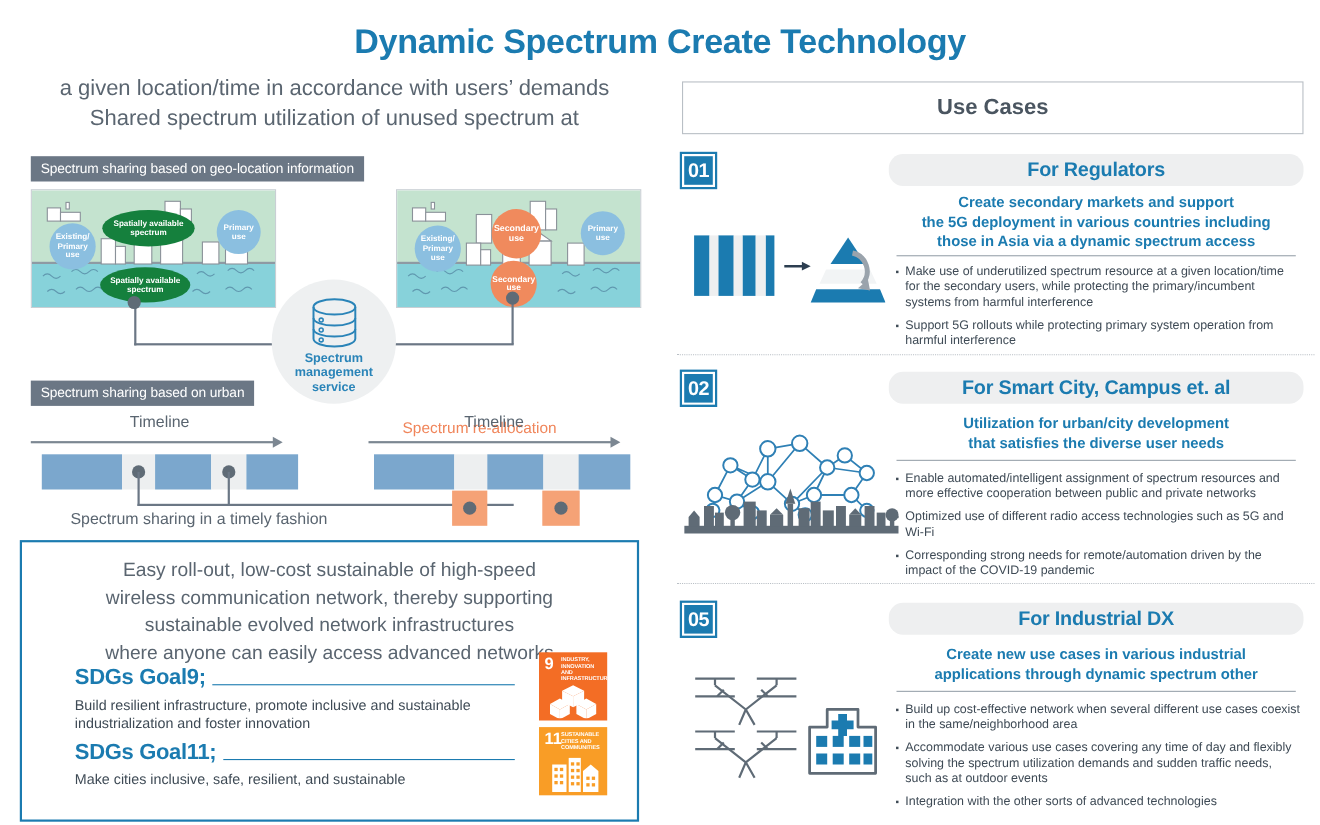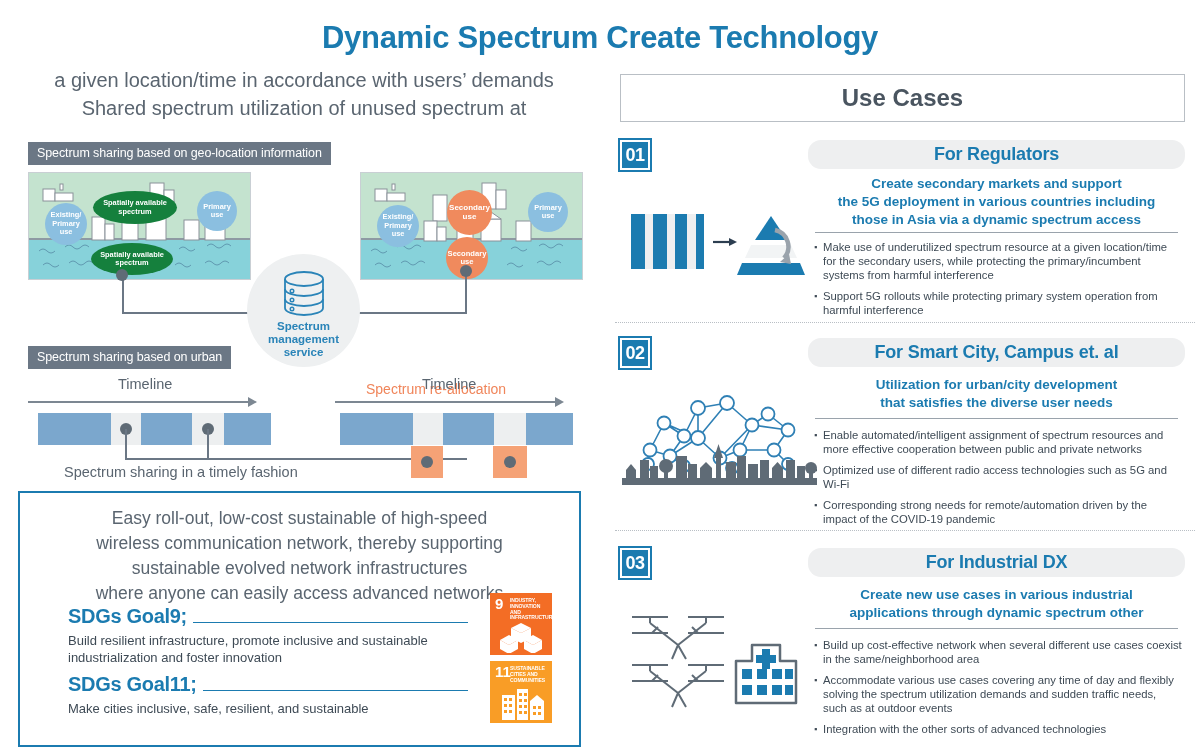--- a/index.html
+++ b/index.html
@@ -145,21 +145,21 @@
   .sdg-badge .cap { position: absolute; left: 20px; top: 5px; right: 3px; font-size: 5.1px; font-weight: bold; line-height: 5.8px; letter-spacing: -0.1px; }
 
   
   .right-col { position: absolute; left: 615px; top: 0; width: 585px; height: 750px; }
 
   .usecases-header {
     position: absolute; left: 5px; top: 74px;
     width: 565px; height: 48px;
     border: 1px solid #b9bfc5;
     display: flex; align-items: center; justify-content: center;
-    font-size: 24px; font-weight: bold; color: #4a5560;
+    font-size: 20px; font-weight: bold; color: #4a5560;
   }
 
   .case { position: absolute; left: 5px; width: 565px; }
   .case-num {
     position: absolute; left: 0; top: 0;
     width: 30px; height: 30px;
     background: #1b7bb0; color: #ffffff;
     border: 2px solid #ffffff;
     outline: 2px solid #1b7bb0;
     display: flex; align-items: center; justify-content: center;
@@ -562,21 +562,21 @@
           <rect x="175" y="88" width="8" height="13"></rect>
         <circle cx="189" cy="90" r="6"></circle>
           <rect x="187" y="93" width="4" height="8"></rect>
       </g>
     </svg>
   </div>
 
   <div class="divider" style="top:530px;"></div>
 
   <div class="case" style="top:548px;">
-    <div class="case-num">03</div>
+    <div class="case-num">05</div>
     <div class="case-title">For Industrial DX</div>
     <div class="case-lead" style="top:38px;white-space:pre-line">Create new use cases in various industrial
 applications through dynamic spectrum other</div>
     <div class="case-rule" style="top:80px;"></div>
     <ul class="bullets" style="top:90px;">
       <li>Build up cost-effective network when several different use cases coexist in the same/neighborhood area</li>
       <li>Accommodate various use cases covering any time of day and flexibly solving the spectrum utilization demands and sudden traffic needs, such as at outdoor events</li>
       <li>Integration with the other sorts of advanced technologies</li>
     </ul>
 

